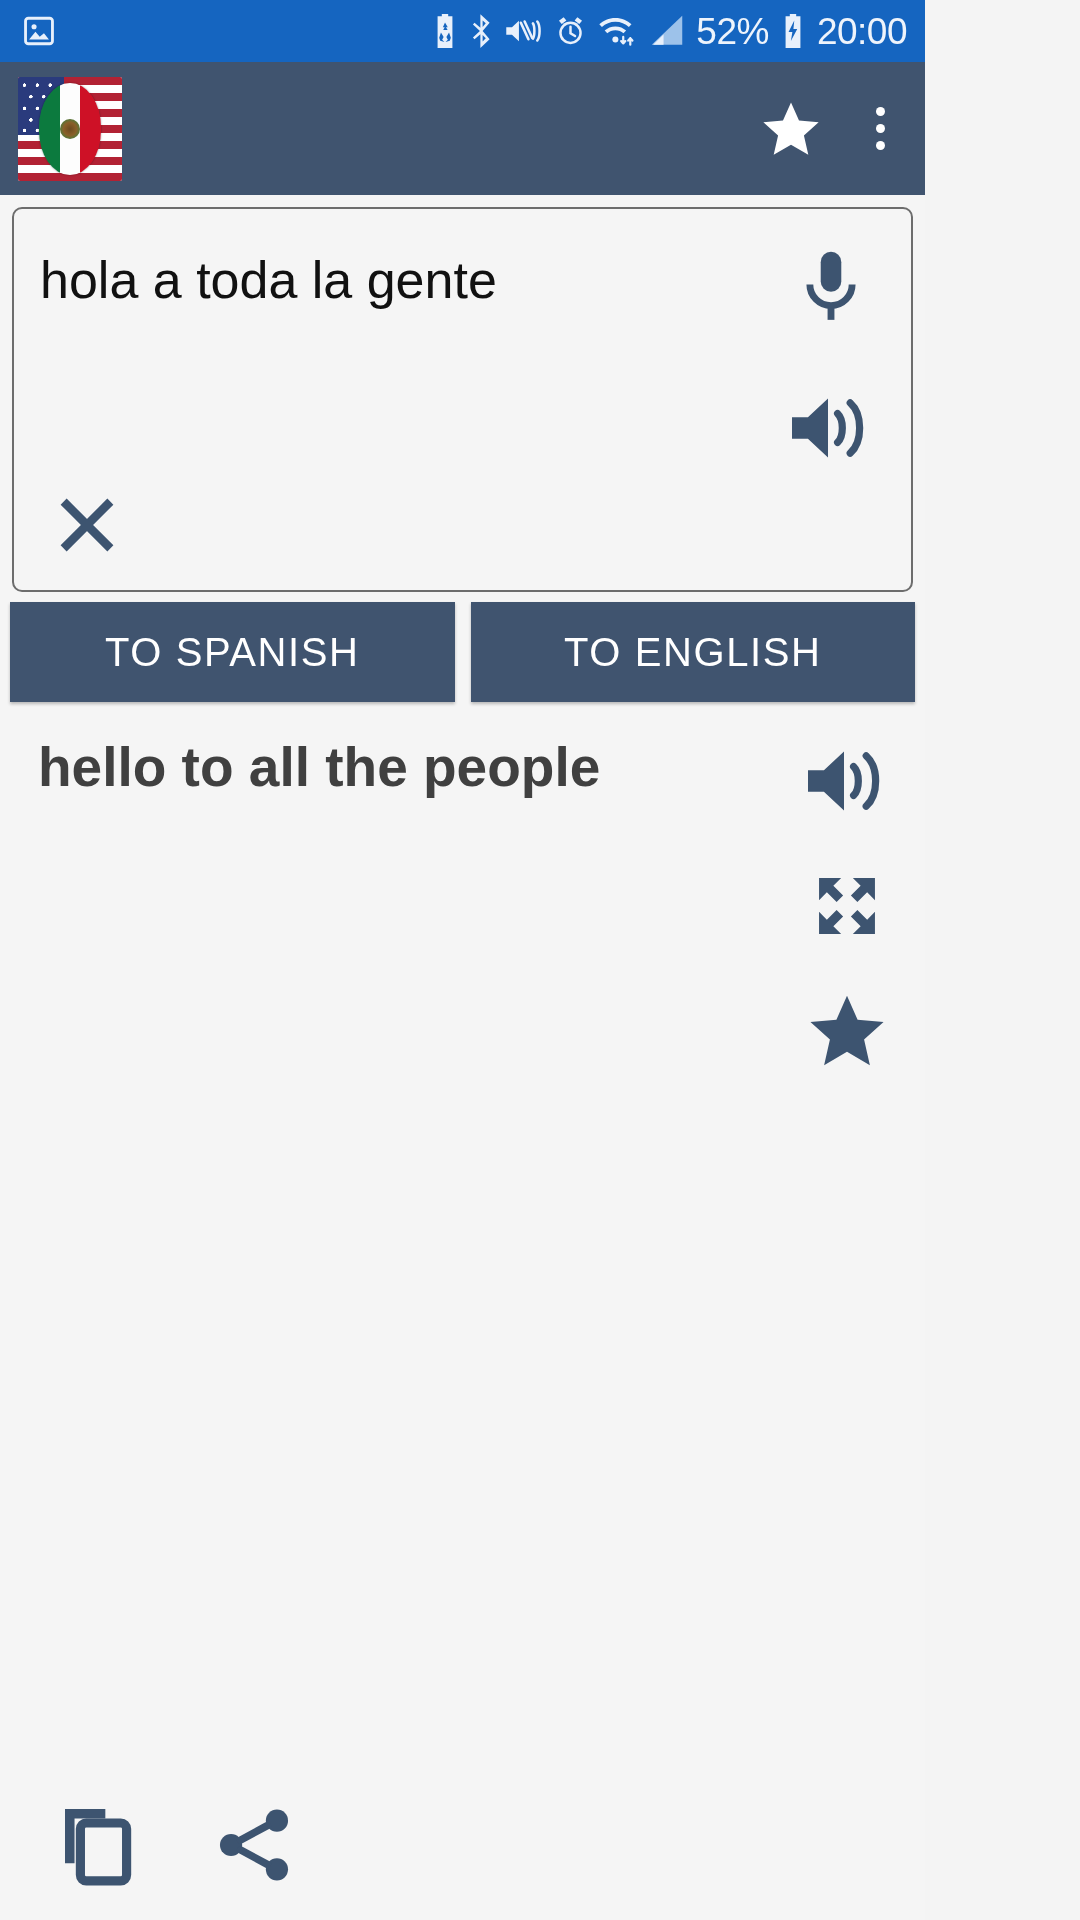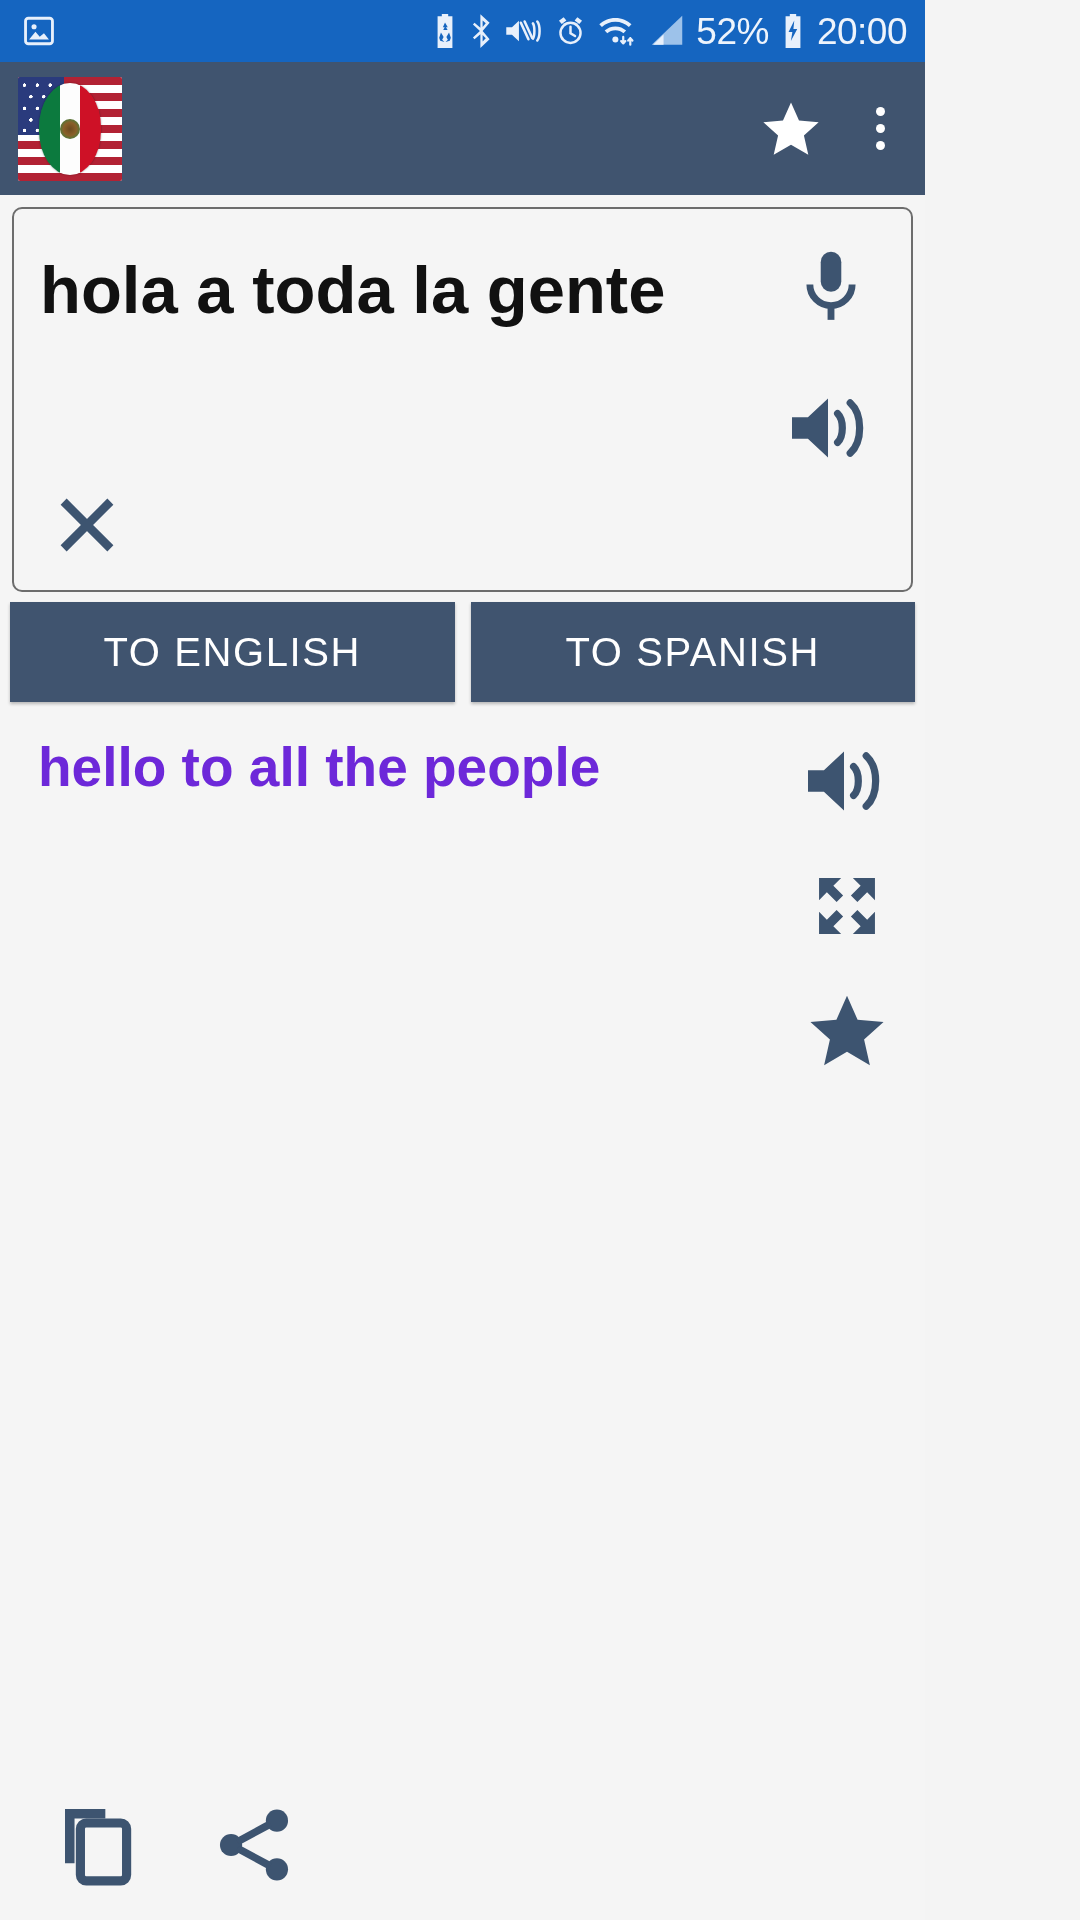--- a/index.html
+++ b/index.html
@@ -78,21 +78,21 @@
   .dots span { width:9px; height:9px; border-radius:50%; background:#fff; display:block; }
 
   
   .input-wrap { padding:12px 12px 0 12px; }
   .input-card {
     position:relative; height:385px; border:2px solid #6d6d6d;
     border-radius:10px; background:#f5f5f5;
   }
   .input-text {
     position:absolute; left:26px; top:42px; right:170px;
-    font-size:67px; color:#111; line-height:1.15; font-weight:700;
+    font-size:52px; color:#111; line-height:1.15; font-weight:400;
     word-wrap:break-word;
   }
   .input-mic {
     position:absolute; right:36px; top:36px;
     width:88px; height:88px; display:flex; align-items:center; justify-content:center;
     cursor:pointer;
   }
   .input-speak {
     position:absolute; right:32px; top:175px;
     width:96px; height:88px; display:flex; align-items:center; justify-content:center;
@@ -112,21 +112,21 @@
     box-shadow:0 2px 3px rgba(0,0,0,.25);
   }
   .dir-btn span {
     color:#ffffff; font-size:40px; font-weight:500; letter-spacing:1.6px;
   }
 
   
   .result-area { position:relative; margin-top:14px; height:1020px; }
   .result-text {
     position:absolute; left:38px; top:20px; right:180px;
-    font-size:55px; font-weight:700; color:#6d28d9; line-height:1.15;
+    font-size:55px; font-weight:700; color:#404040; line-height:1.15;
   }
   .res-btn {
     position:absolute; right:28px;
     width:100px; height:100px; display:flex; align-items:center; justify-content:center;
     cursor:pointer;
   }
   .res-speak { top:15px; }
   .res-expand { top:140px; }
   .res-star { top:265px; }
 
@@ -260,24 +260,24 @@
       <div class="input-clear">
         <svg width="66" height="66" viewBox="0 0 24 24">
           <path d="M3.5 3.5l17 17M20.5 3.5l-17 17" stroke="#3d5470" stroke-width="3.1" stroke-linecap="butt"></path>
         </svg>
       </div>
     </div>
   </div>
 
   <div class="dir-row">
     <button class="dir-btn">
-      <span>TO ENGLISH</span>
+      <span>TO SPANISH</span>
     </button>
     <button class="dir-btn">
-      <span>TO SPANISH</span>
+      <span>TO ENGLISH</span>
     </button>
   </div>
 
   <div class="result-area">
     <div class="result-text">hello to all the people</div>
 
     <div class="res-btn res-speak">
       <svg width="84" height="74" viewBox="0 0 28 24">
         <path d="M1 8.4h5.3L13 2.2v19.6L6.3 15.6H1z" fill="#3d5470"></path>
         <path d="M16.2 7.2c2.1 2 2.1 7.6 0 9.6" fill="none" stroke="#3d5470" stroke-width="2.4" stroke-linecap="round"></path>

